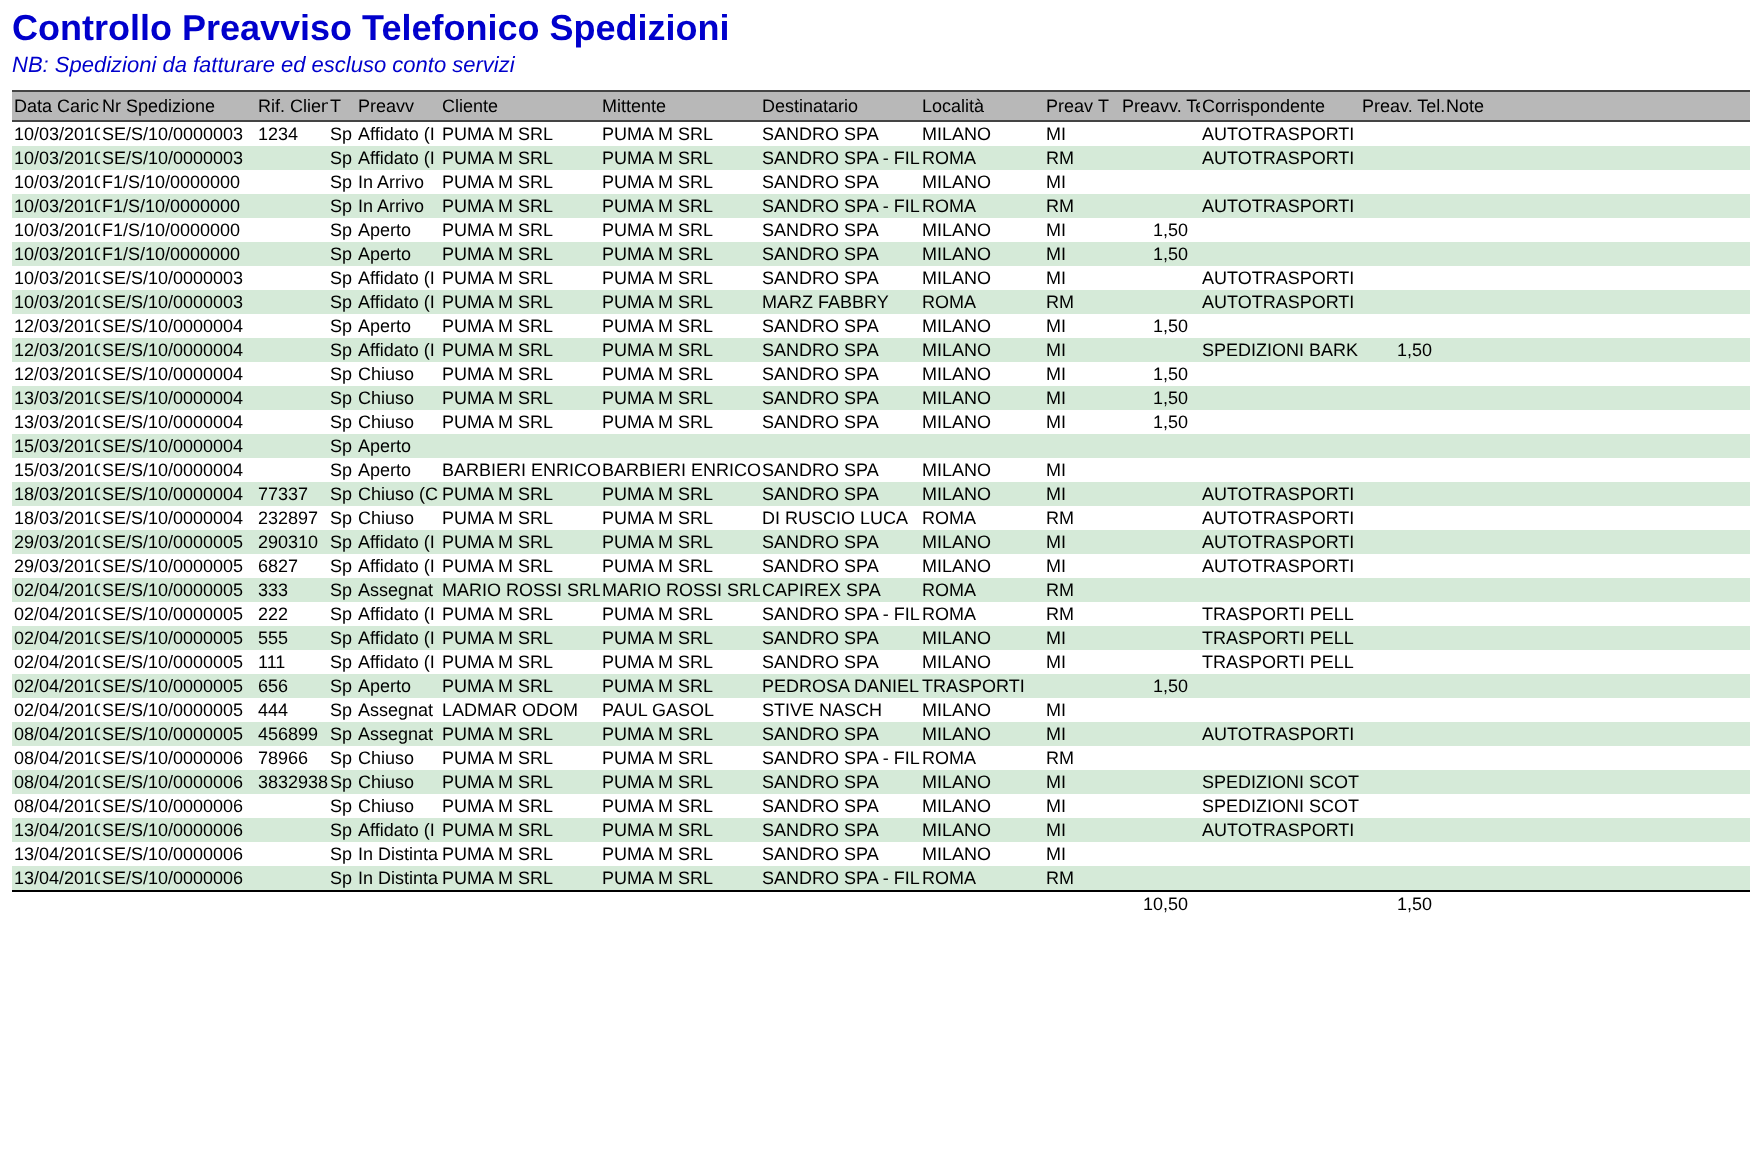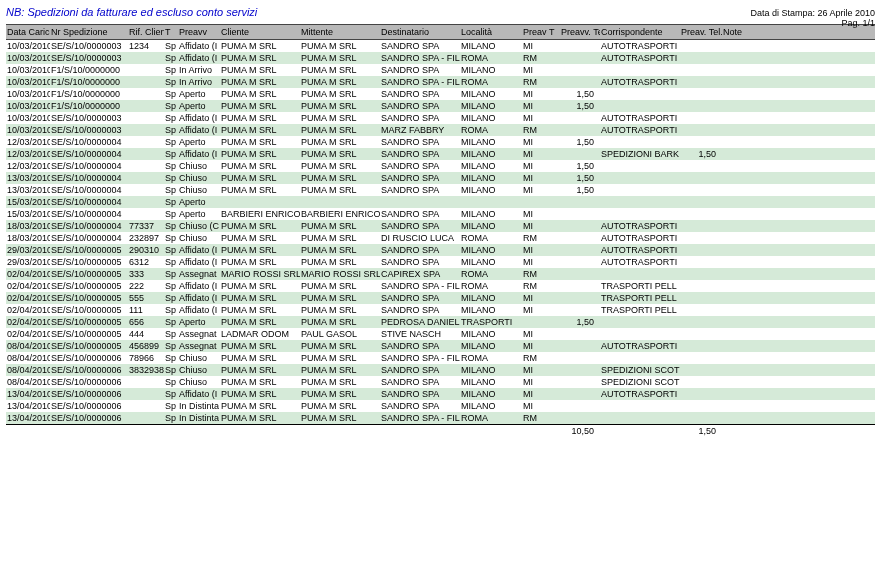--- a/index.html
+++ b/index.html
@@ -13,25 +13,22 @@
   td { font-size:9px; padding:1px 1px; overflow:hidden; white-space:nowrap; }
   tbody tr.even { background:#d5ead8; }
   .num { text-align:right; padding-right:6px; }
   .footer td { border-top:1px solid #000; font-weight:normal; }
 </style>
 </head>
 <body>
 
 <div class="wrap">
   <div class="top">
+    <div class="title">Controllo Preavviso Telefonico Spedizioni</div>
     <div class="subtitle">NB: Spedizioni da fatturare ed escluso conto servizi</div>
-    <div class="topright">
-      <div>Data di Stampa: 26 Aprile 2010</div>
-      <div>Pag. 1/1</div>
-    </div>
   </div>
 
   <table>
     <colgroup>
       <col style="width:44px">
         <col style="width:78px">
         <col style="width:36px">
         <col style="width:14px">
       <col style="width:42px">
         <col style="width:80px">
@@ -367,21 +364,21 @@
           <td>MI</td>
           <td></td>
           <td class="num"></td>
           <td>AUTOTRASPORTI</td>
           <td class="num"></td>
           <td></td>
         </tr>
         <tr class="">
           <td>29/03/2010</td>
           <td>SE/S/10/0000005</td>
-          <td>6312</td>
+          <td>6827</td>
           <td>Sp</td>
           <td>Affidato (I</td>
           <td>PUMA M SRL</td>
           <td>PUMA M SRL</td>
           <td>SANDRO SPA</td>
           <td>MILANO</td>
           <td>MI</td>
           <td></td>
           <td class="num"></td>
           <td>AUTOTRASPORTI</td>

